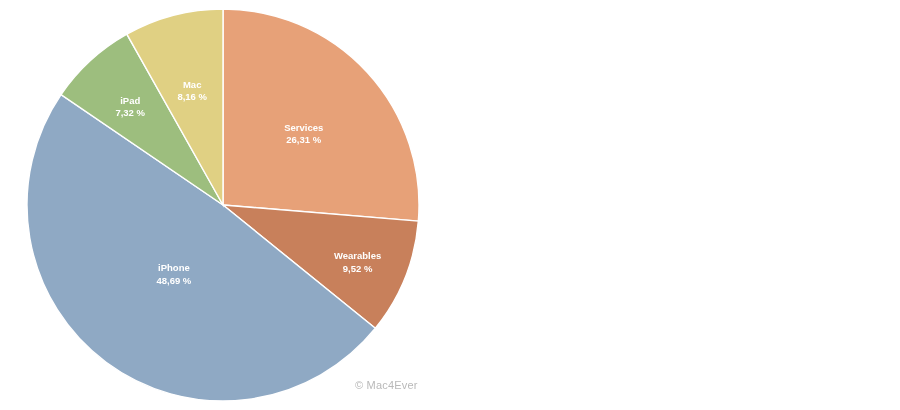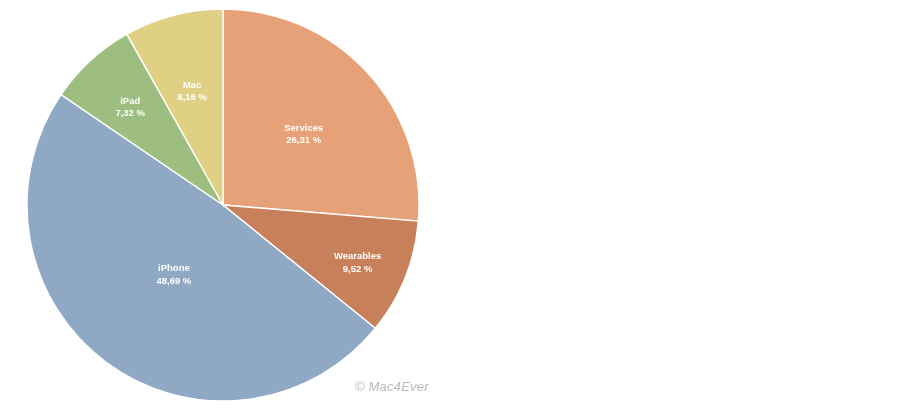--- a/index.html
+++ b/index.html
@@ -5,22 +5,22 @@
   html,body{margin:0;padding:0;background:#ffffff;}
   body{width:900px;height:410px;overflow:hidden;font-family:"Liberation Sans",sans-serif;}
   .board{position:relative;width:900px;height:410px;background:#fff;display:flex;}
   .panel{position:relative;width:450px;height:410px;}
   .pie-wrap{position:absolute;}
   .pie-wrap.left{left:18px;top:2px;width:410px;height:406px;}
   svg{display:block;overflow:visible;}
   .slice-label{font-family:"Liberation Sans",sans-serif;font-weight:bold;fill:#ffffff;
     font-size:9.5px;text-anchor:middle;paint-order:stroke;}
   .slice-label .v{font-size:9.5px;}
-  .wm{position:absolute;font-family:"Liberation Sans",sans-serif;font-size:13px;color:#b9b9b9;
-      letter-spacing:.2px;white-space:nowrap;font-style:italic;}
+  .wm{position:absolute;font-family:"Liberation Sans",sans-serif;font-size:11px;color:#b9b9b9;
+      letter-spacing:.2px;white-space:nowrap;}
   .wm.l{left:355px;top:379px;}
 </style>
 </head>
 <body>
 
 <div class="board">
 
   <div class="panel">
     <div class="pie-wrap left">
       <svg id="svg-0" viewBox="0 0 410 406" width="410" height="406">

